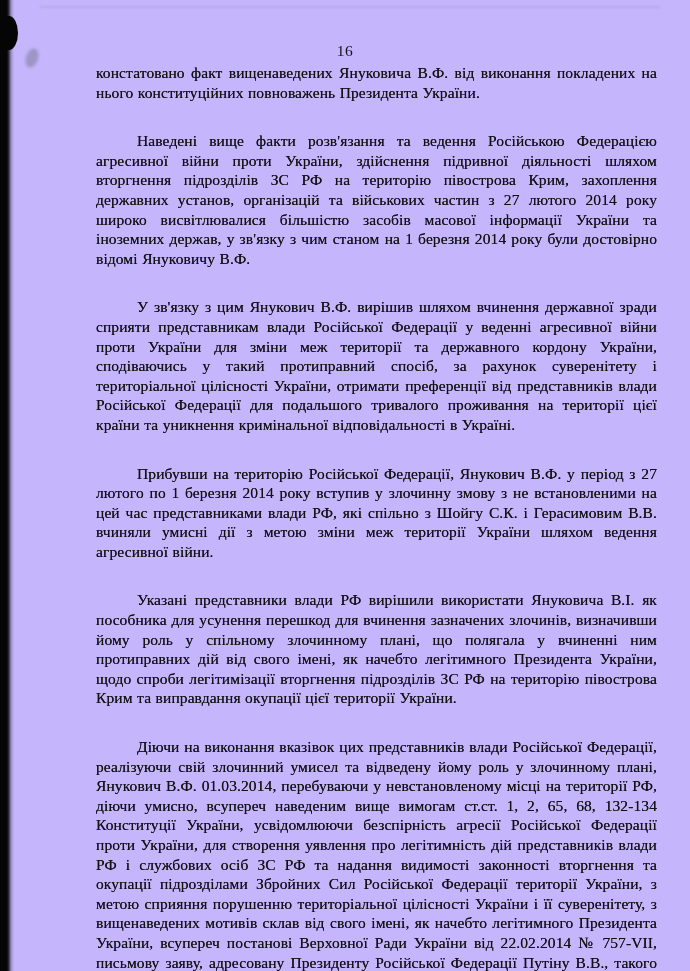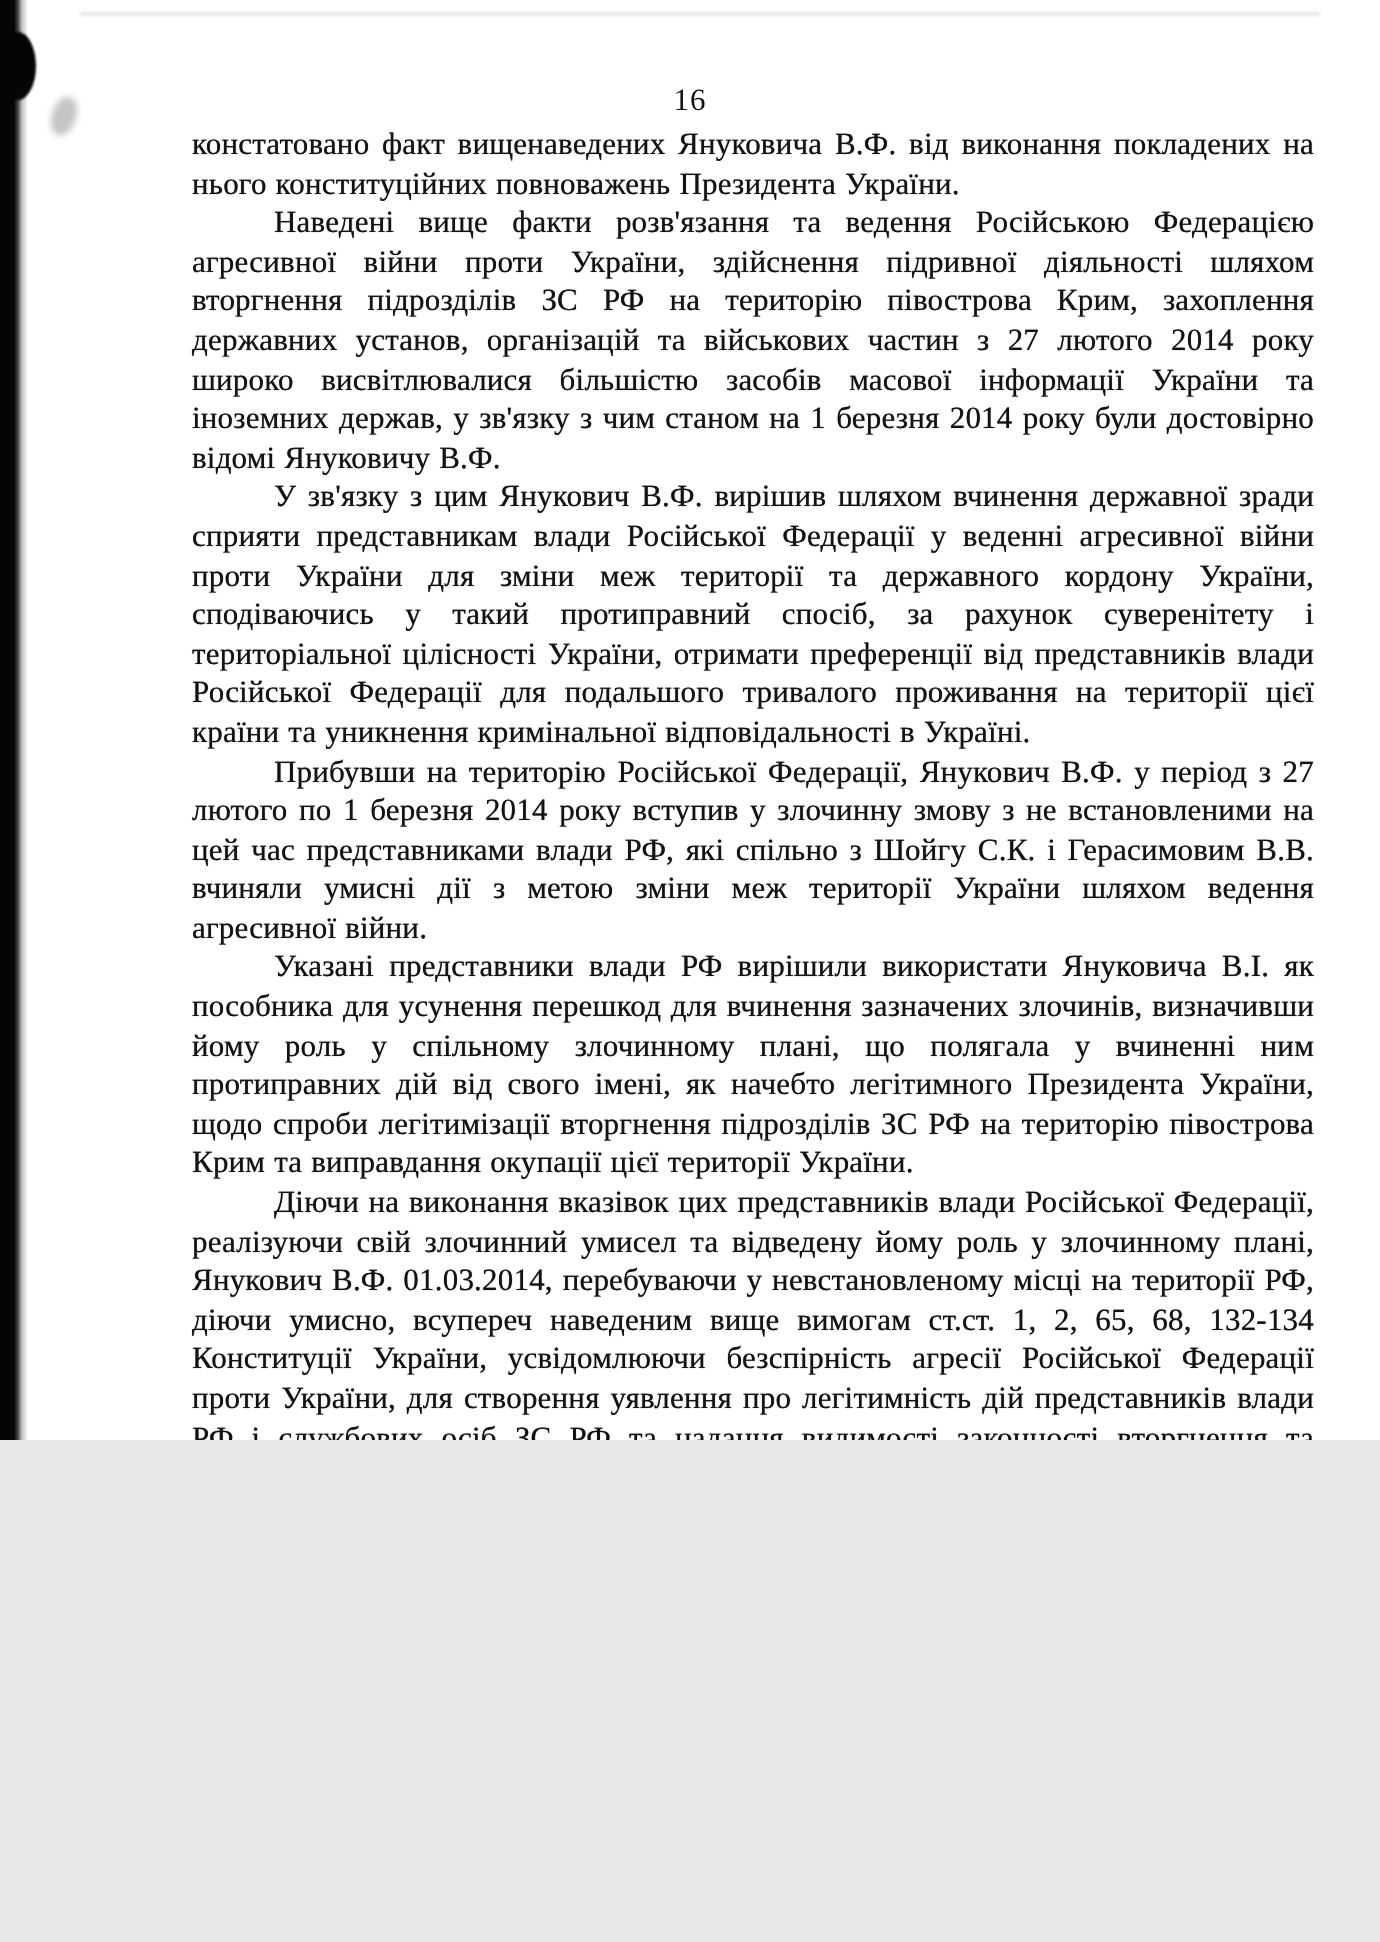--- a/index.html
+++ b/index.html
@@ -3,22 +3,22 @@
 <meta charset="utf-8">
 <style>
   html, body {
     margin: 0;
     padding: 0;
     background: #e8e8e6;
   }
   .sheet {
     position: relative;
     width: 690px;
-    height: 720px;
-    background: #ffffff;
+    height: 971px;
+    background: #c4b5fd;
     overflow: hidden;
     font-family: "Liberation Serif", "DejaVu Serif", serif;
     color: #121212;
   }
   
   .edge-left {
     position: absolute;
     left: 0;
     top: 0;
     width: 14px;
@@ -79,20 +79,21 @@
     letter-spacing: 0.1px;
     word-spacing: 0.5px;
     text-shadow: 0 0 0.45px rgba(0,0,0,0.75);
   }
   .text-block p {
     margin: 0;
     padding: 0;
   }
   .text-block p.indent {
     text-indent: 41px;
+    margin-top: 29px;
   }
 </style>
 </head>
 <body>
 
 <div class="sheet">
 
   <div class="edge-left"></div>
   <div class="edge-blot"></div>
   <div class="smudge"></div>

